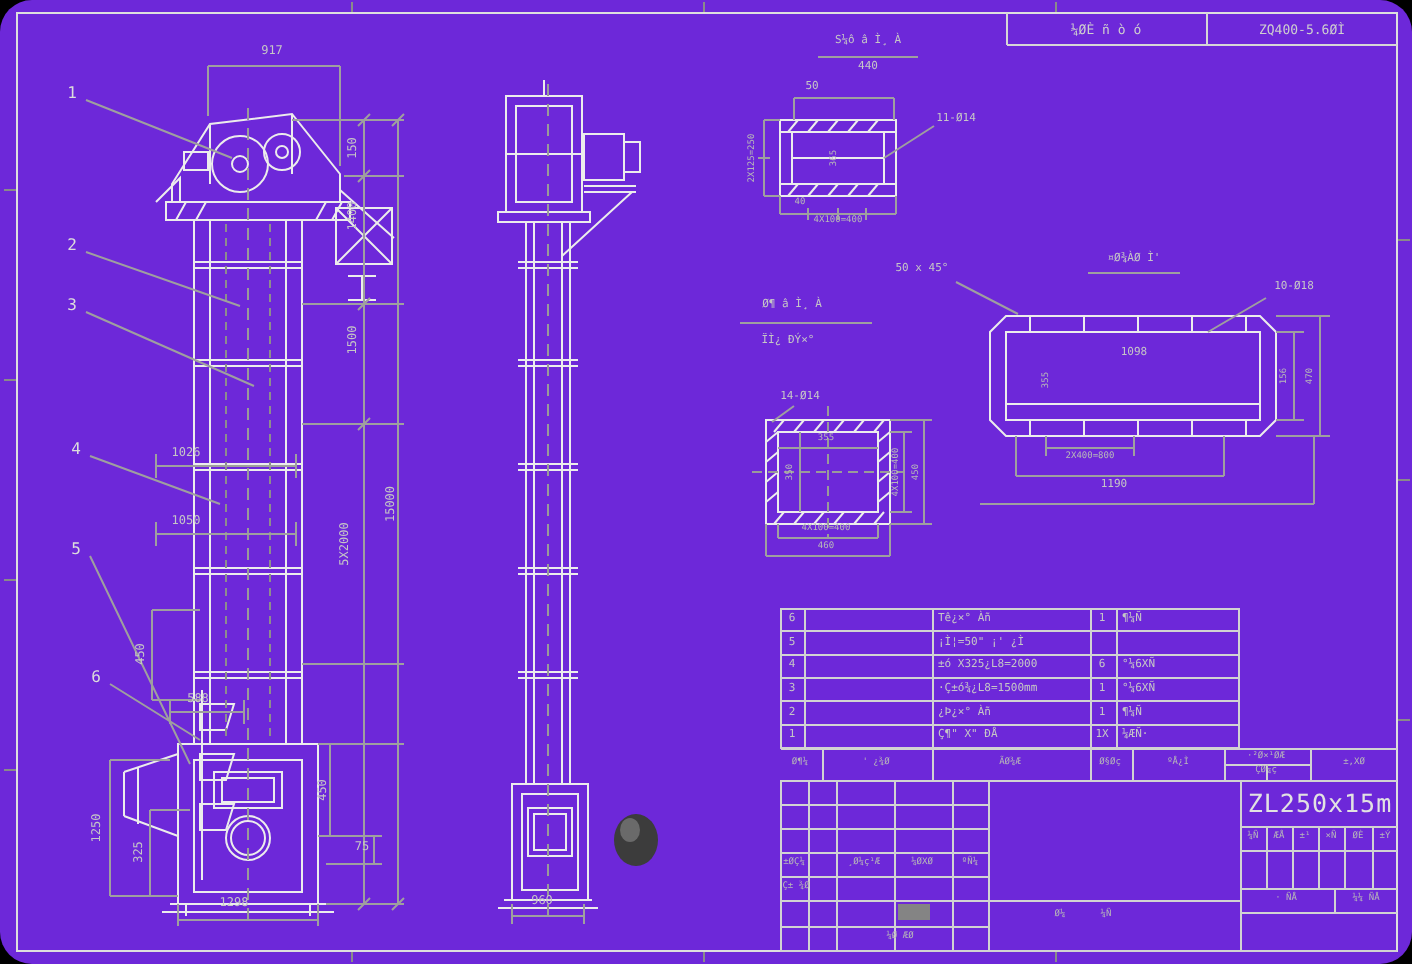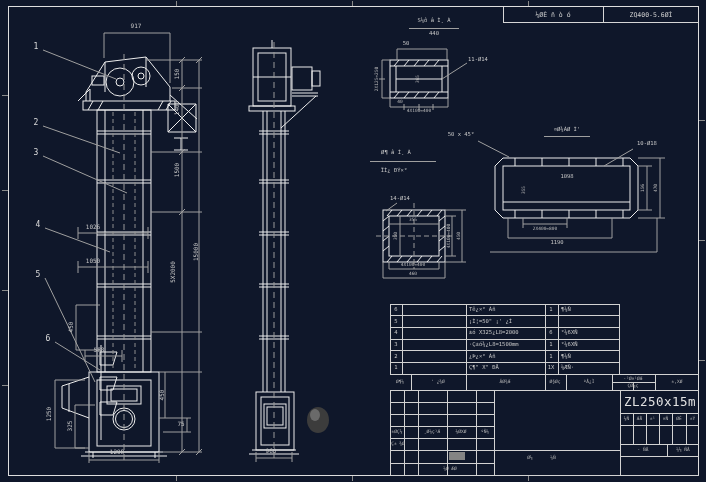--- a/index.html
+++ b/index.html
@@ -1,17 +1,17 @@
 <!DOCTYPE html>
 <html><head>
 <meta charset="utf-8">
 <style>
   html,body{margin:0;padding:0;background:#000;}
-  #stage{position:relative;width:706px;height:482px;background:#0f172a;overflow:hidden;
-         font-family:"DejaVu Sans Mono",monospace;}
+  #stage{position:relative;width:706px;height:482px;background:#6d28d9;overflow:hidden;
+         font-family:"DejaVu Sans Mono",monospace;border-radius:16px;}
   #stage svg{position:absolute;left:0;top:0;}
   .t{position:absolute;transform:translate(-50%,-50%);font-size:6px;color:#c6c6c6;
      white-space:nowrap;line-height:1;}
   .v{transform:translate(-50%,-50%) rotate(-90deg);}
   .s{font-size:5.5px;}
   .tiny{font-size:4.5px;color:#b8b8b8;}
   .tl{transform:translate(0,-50%);}
   .bal{font-size:8px;color:#dcdcdc;}
   .hdr{font-size:6.5px;color:#cfcfcf;}
   .big{font-size:14px;color:#dedede;letter-spacing:1.5px;font-family:"DejaVu Sans",sans-serif;}

